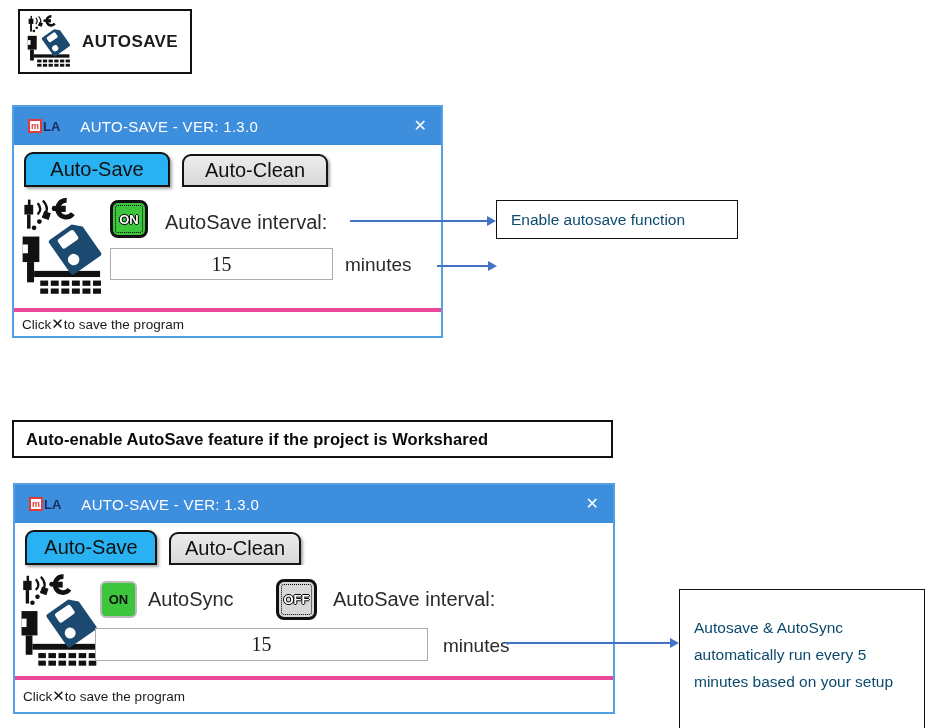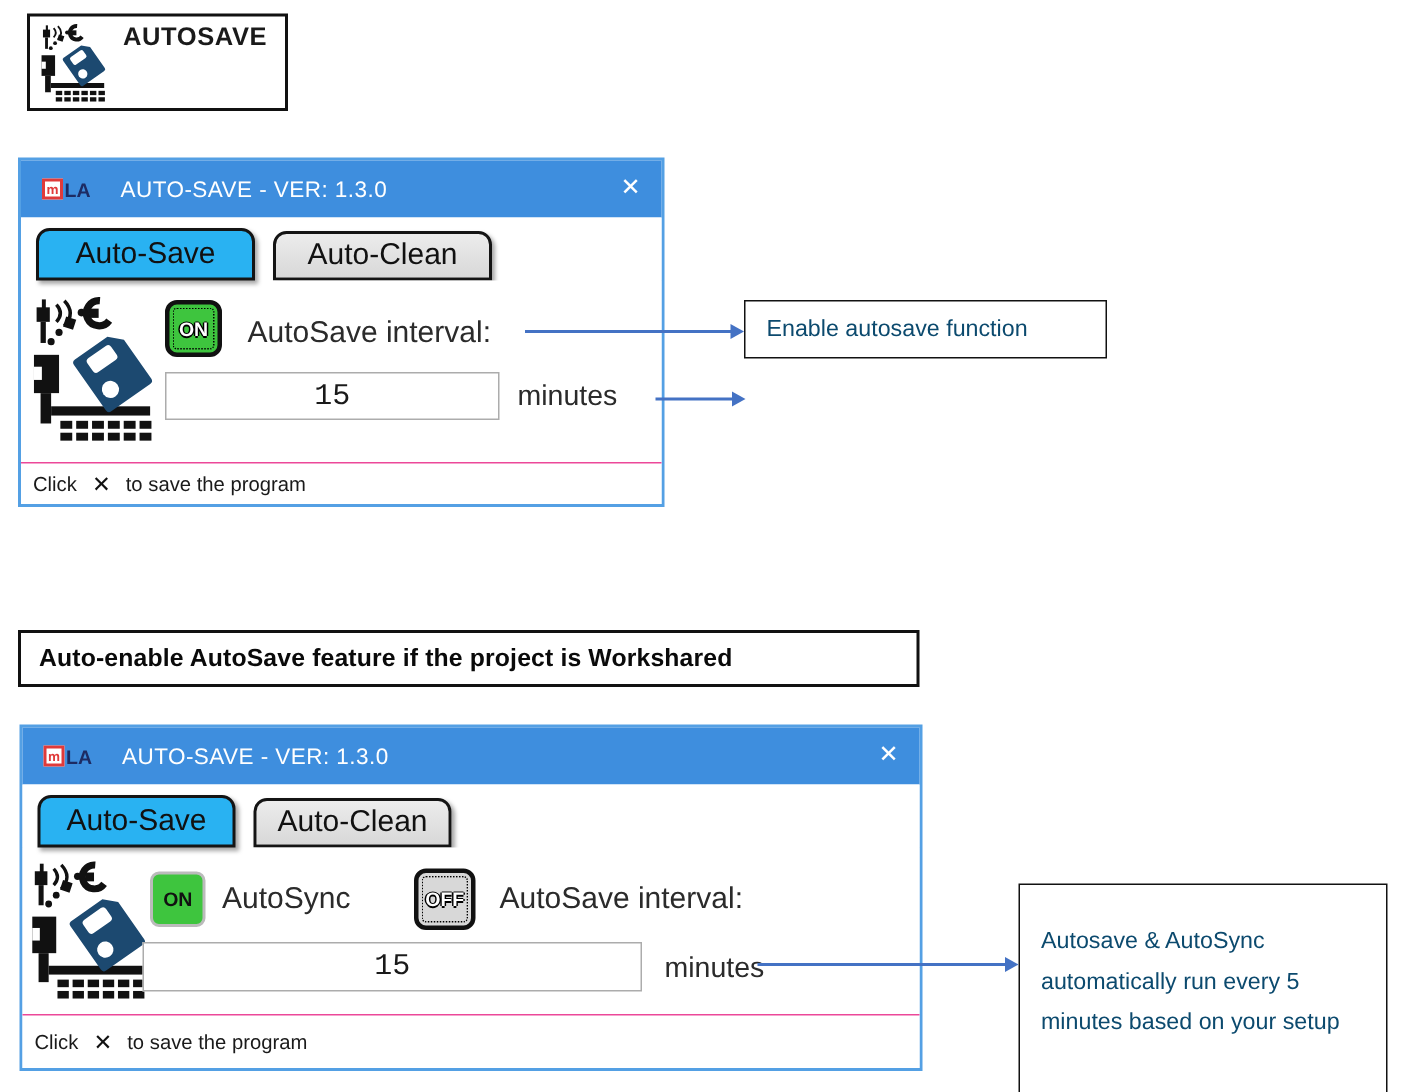--- a/index.html
+++ b/index.html
@@ -12,21 +12,21 @@
     --annotation-arrow-blue:#4472C4;
     --icon-navy:#1C4970;
   }
   *{box-sizing:border-box;margin:0;padding:0}
   html,body{background:#fff}
   body{font-family:"Liberation Sans","DejaVu Sans",sans-serif;color:#2b2b2b}
   .canvas{position:relative;width:937px;height:728px;background:#fff;overflow:hidden}
 
   
   .ribbon-btn{position:absolute;left:18px;top:9px;width:174px;height:65px;border:2px solid #111;
-    display:flex;align-items:flex-start;gap:8px;padding:4px 6px;background:#fff}
+    display:flex;align-items:center;gap:8px;padding:4px 6px;background:#fff}
   .ribbon-btn .robot-icon{width:48px;height:56px;flex:0 0 auto}
   .ribbon-label{font-size:17px;font-weight:bold;color:#1a1a1a;letter-spacing:.4px}
 
   
   .dialog{position:absolute;background:#fff;border:2px solid var(--dialog-border-blue);
     display:flex;flex-direction:column;z-index:1}
   .dlg1{left:12px;top:105px;width:431px;height:233px}
   .dlg2{left:13px;top:483px;width:602px;height:231px}
 
   .titlebar{height:38px;background:var(--titlebar-blue);display:flex;align-items:center;
@@ -56,24 +56,24 @@
   .toggle.focus{border:3px solid #111;outline:1px dotted #000;outline-offset:-6px}
   .toggle-on-text{color:#fff;font-size:13px;text-shadow:-1px 0 #000,1px 0 #000,0 -1px #000,0 1px #000}
   .toggle-plain-text{color:#111;font-size:13px}
   .t-on{background:var(--toggle-on-green)}
   .t-off{background:var(--toggle-off-gray)}
   .t-plain{border:2px solid #BBB;border-radius:6px}
 
   .lbl{position:absolute;font-size:20px;color:#2b2b2b;white-space:nowrap}
   .unit{position:absolute;font-size:19px;color:#2b2b2b;white-space:nowrap}
   .num-input{position:absolute;border:1px solid #ACACAC;text-align:center;font-size:20px;
-    color:#1a1a1a;font-family:Liberation Mono, monospace;background:#fff}
-
-  .statusbar{flex:0 0 auto;border-top:1px solid #ec4899;display:flex;align-items:center;
-    gap:10px;padding-left:8px;font-size:13.5px;color:#1a1a1a;background:#fff}
+    color:#1a1a1a;font-family:Liberation Serif, serif;background:#fff}
+
+  .statusbar{flex:0 0 auto;border-top:4px solid #ec4899;display:flex;align-items:center;
+    gap:0;padding-left:8px;font-size:13.5px;color:#1a1a1a;background:#fff}
   .dlg1 .statusbar{height:28px}
   .dlg2 .statusbar{height:36px}
   .status-x{font-weight:700;font-size:15px;color:#111}
 
   
   .callout{position:absolute;background:#fff;border:1.5px solid #111;color:#0c4a6e;
     font-size:15.5px;line-height:1.75;z-index:2}
   .co1{left:496px;top:200px;width:242px;height:39px;display:flex;align-items:center;padding:0 14px}
   .co2{left:497px;top:252px;width:241px;height:96px;padding:8px 14px}
   .co3{left:679px;top:589px;width:246px;height:152px;padding:24px 14px}

